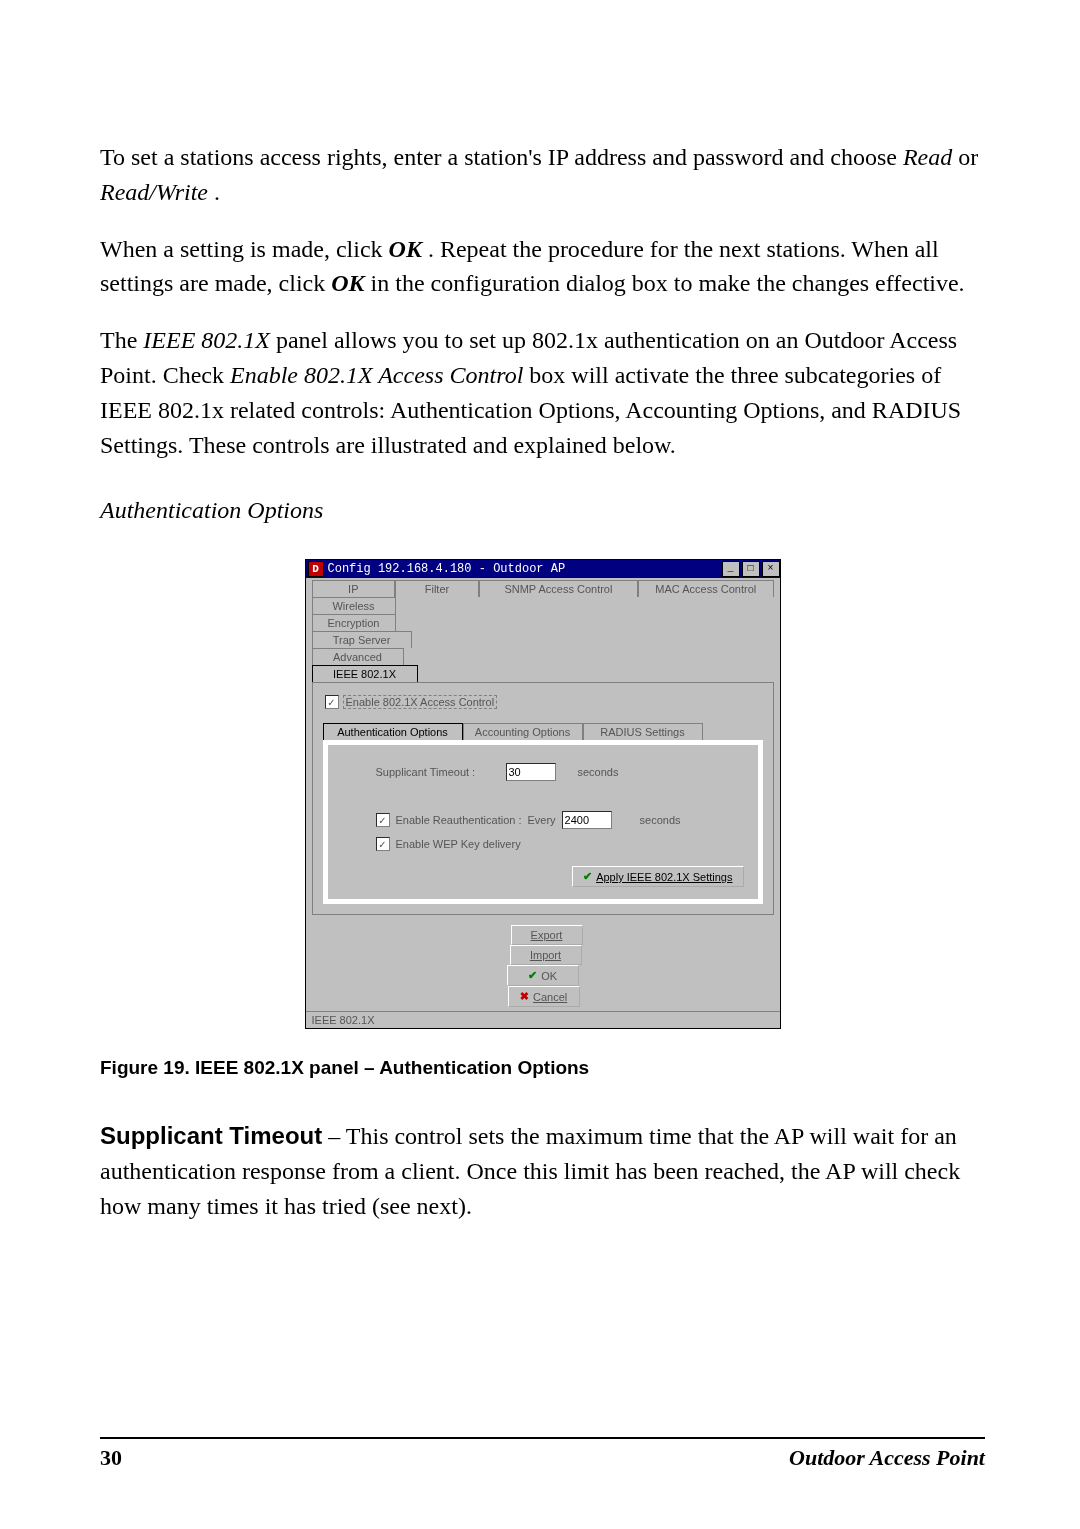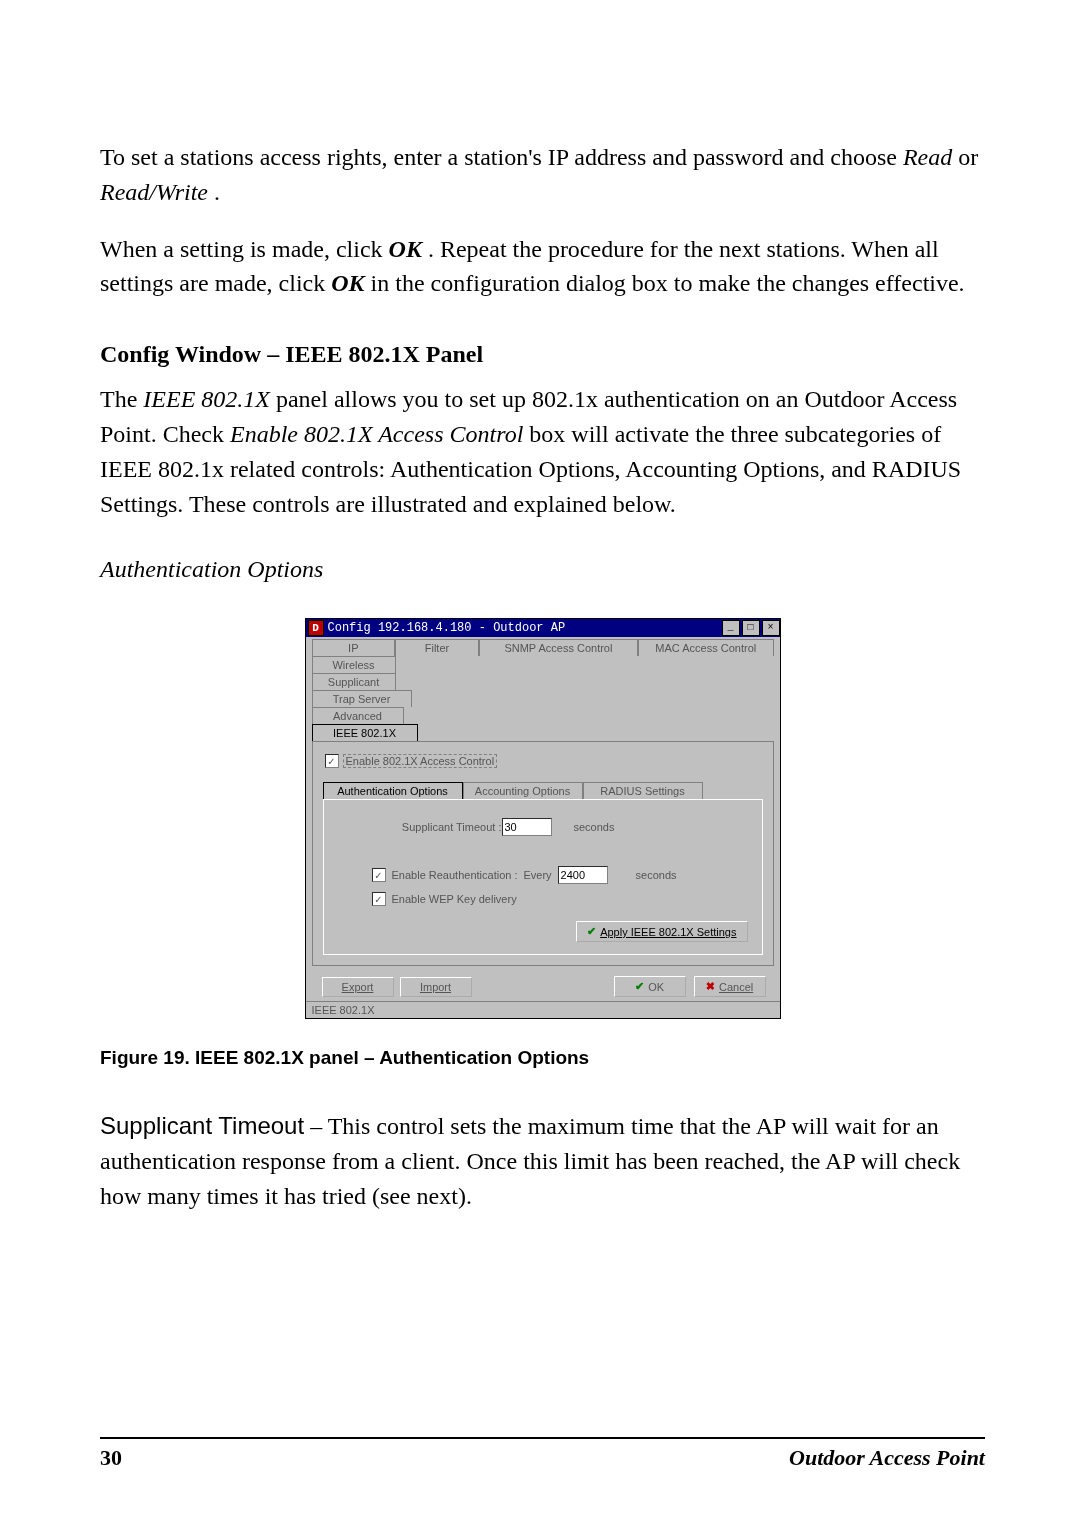--- a/index.html
+++ b/index.html
@@ -29,21 +29,21 @@
   }
   .sub-italic {
     font-size: 24px;
     font-style: italic;
     margin: 35px 0 28px 0;
   }
   .emph { font-style: italic; }
   .bold { font-weight: bold; }
   .sansbold {
     font-family: Arial, Helvetica, sans-serif;
-    font-weight: normal;
+    font-weight: bold;
   }
   .caption {
     font-family: Arial, Helvetica, sans-serif;
     font-weight: bold;
     font-size: 19px;
     text-align: left;
     margin: 28px 0 40px 0;
   }
   .figure-wrap {
     text-align: center;
@@ -123,25 +123,24 @@
     border: 1px inset #808080;
     background: #fff;
     display: inline-flex; align-items:center; justify-content:center;
     font-size:10px;
   }
   .dashedlabel {
     border: 1px dashed #808080;
     padding: 0 2px;
   }
   .inner-body {
-    border: 1px solid #ffffff;
+    border: 5px solid #ffffff;
     padding: 18px 10px 40px 10px;
     background: #c0c0c0;
     position: relative;
-    text-align: right;
   }
   .formrow {
     display: flex;
     align-items: center;
     margin: 0 0 10px 38px;
     font-size: 11px;
     color: #555;
   }
   .formrow .lbl { width: 130px; }
   .tbox {
@@ -166,22 +165,23 @@
     position: absolute;
     right: 14px; bottom: 12px;
     border: 1px outset #fff;
     background: #c0c0c0;
     padding: 3px 10px;
     font-size: 11px;
     display:flex; align-items:center; gap:4px;
   }
   .btnrow {
     display: flex;
-    align-items: flex-end;
+    align-items: center;
     padding: 6px 8px 4px 8px;
+    flex-direction: column;
   }
   .btn {
     border: 1px outset #fff;
     background: #c0c0c0;
     padding: 3px 0;
     width: 70px;
     text-align: center;
     font-size: 11px;
     color: #555;
     display:inline-flex; align-items:center; justify-content:center; gap:4px;
@@ -224,21 +224,20 @@
   </p>
 
   <p class="body-text">
     <span>When a setting is made, click </span>
     <span class="bold emph">OK</span>
     <span>. Repeat the procedure for the next stations. When all settings are made, click </span>
     <span class="bold emph">OK</span>
     <span> in the configuration dialog box to make the changes effective.</span>
   </p>
 
-  <div class="h2">Config Window – IEEE 802.1X Panel</div>
 
   <p class="body-text">
     <span>The </span>
     <span class="emph">IEEE 802.1X</span>
     <span> panel allows you to set up 802.1x authentication on an Outdoor Access Point. Check </span>
     <span class="emph">Enable 802.1X Access Control</span>
     <span> box will activate the three subcategories of IEEE 802.1x related controls: Authentication Options, Accounting Options, and RADIUS Settings. These controls are illustrated and explained below.</span>
   </p>
 
   <div class="sub-italic">Authentication Options</div>
@@ -257,21 +256,21 @@
 
       
       <div class="outer-tabs">
         <div class="tab" style="width:82px">IP</div>
         <div class="tab" style="width:82px">Filter</div>
         <div class="tab" style="width:158px">SNMP Access Control</div>
         <div class="tab" style="width:134px">MAC Access Control</div>
       </div>
       <div class="outer-tabs tabrow2">
         <div class="tab" style="width:82px">Wireless</div>
-        <div class="tab" style="width:82px">Supplicant</div>
+        <div class="tab" style="width:82px">Encryption</div>
         <div class="tab" style="width:98px">Trap Server</div>
         <div class="tab" style="width:90px">Advanced</div>
         <div class="tab sel" style="width:104px">IEEE 802.1X</div>
       </div>
 
       <div class="tab-body">
         <div class="chkline">
           <span class="chk">✓</span>
           <span class="dashedlabel">Enable 802.1X Access Control</span>
         </div>

